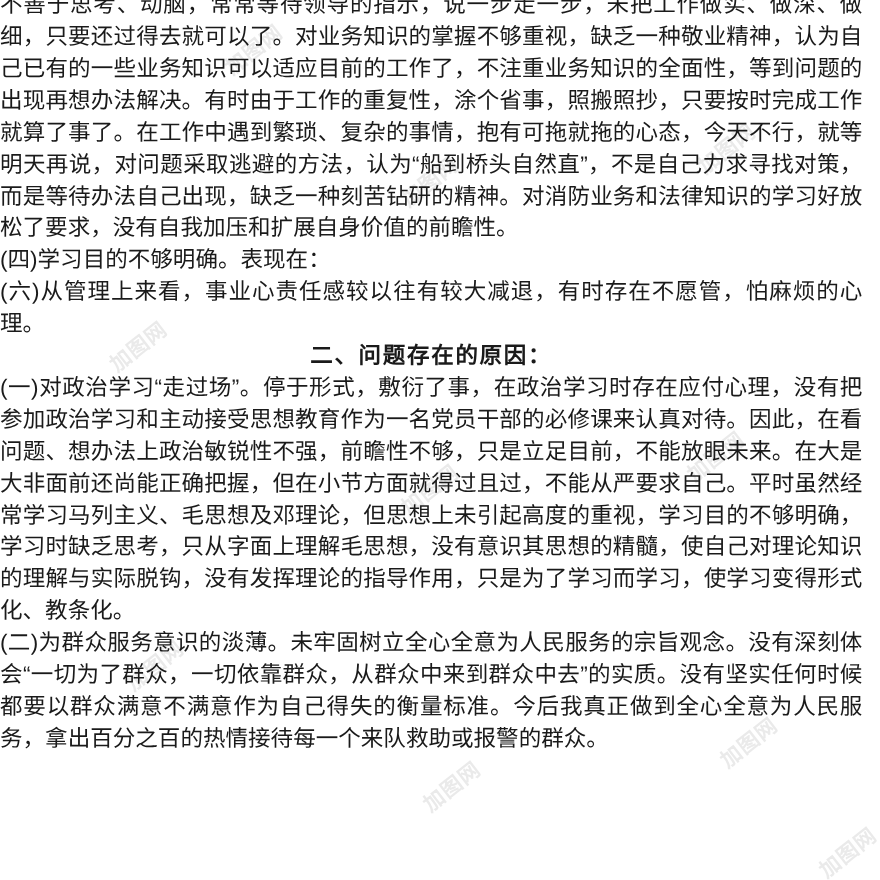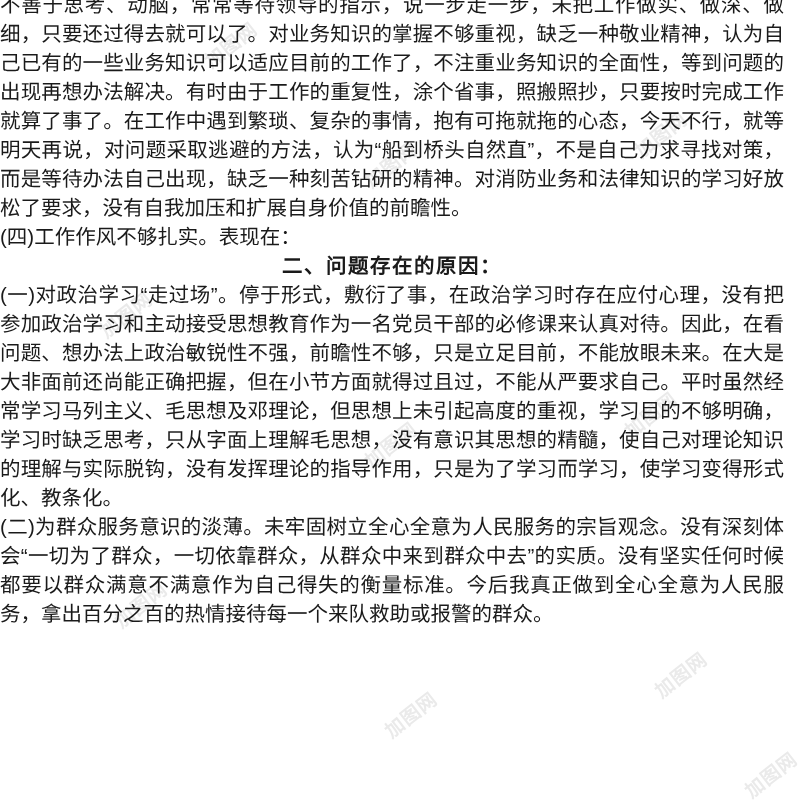--- a/index.html
+++ b/index.html
@@ -92,19 +92,20 @@
       <div class="watermark" style="left: 620px; top: 400px;">加图网</div>
       <div class="watermark" style="left: 110px; top: 590px;">加图网</div>
       <div class="watermark" style="left: 380px; top: 700px;">加图网</div>
       <div class="watermark" style="left: 650px; top: 660px;">加图网</div>
       <div class="watermark" style="left: 200px; top: 30px;">加图网</div>
       <div class="watermark" style="left: 740px; top: 760px;">加图网</div>
     </div>
 
   <div id="text-layer">
       <p class="para clipped-top">不善于思考、动脑，常常等待领导的指示，说一步走一步，未把工作做实、做深、做细，只要还过得去就可以了。对业务知识的掌握不够重视，缺乏一种敬业精神，认为自己已有的一些业务知识可以适应目前的工作了，不注重业务知识的全面性，等到问题的出现再想办法解决。有时由于工作的重复性，涂个省事，照搬照抄，只要按时完成工作就算了事了。在工作中遇到繁琐、复杂的事情，抱有可拖就拖的心态，今天不行，就等明天再说，对问题采取逃避的方法，认为“船到桥头自然直”，不是自己力求寻找对策，而是等待办法自己出现，缺乏一种刻苦钻研的精神。对消防业务和法律知识的学习好放松了要求，没有自我加压和扩展自身价值的前瞻性。</p>
-      <p class="para">(四)工作作风不够扎实。表现在：</p>
+      <p class="para">(四)学习目的不够明确。表现在：</p>
+      <p class="para">(六)从管理上来看，事业心责任感较以往有较大减退，有时存在不愿管，怕麻烦的心理。</p>
       <p class="para heading">二、问题存在的原因：</p>
       <p class="para">(一)对政治学习“走过场”。停于形式，敷衍了事，在政治学习时存在应付心理，没有把参加政治学习和主动接受思想教育作为一名党员干部的必修课来认真对待。因此，在看问题、想办法上政治敏锐性不强，前瞻性不够，只是立足目前，不能放眼未来。在大是大非面前还尚能正确把握，但在小节方面就得过且过，不能从严要求自己。平时虽然经常学习马列主义、毛思想及邓理论，但思想上未引起高度的重视，学习目的不够明确，学习时缺乏思考，只从字面上理解毛思想，没有意识其思想的精髓，使自己对理论知识的理解与实际脱钩，没有发挥理论的指导作用，只是为了学习而学习，使学习变得形式化、教条化。</p>
       <p class="para">(二)为群众服务意识的淡薄。未牢固树立全心全意为人民服务的宗旨观念。没有深刻体会“一切为了群众，一切依靠群众，从群众中来到群众中去”的实质。没有坚实任何时候都要以群众满意不满意作为自己得失的衡量标准。今后我真正做到全心全意为人民服务，拿出百分之百的热情接待每一个来队救助或报警的群众。</p>
     </div>
 
 </div>
 
 </body></html>

